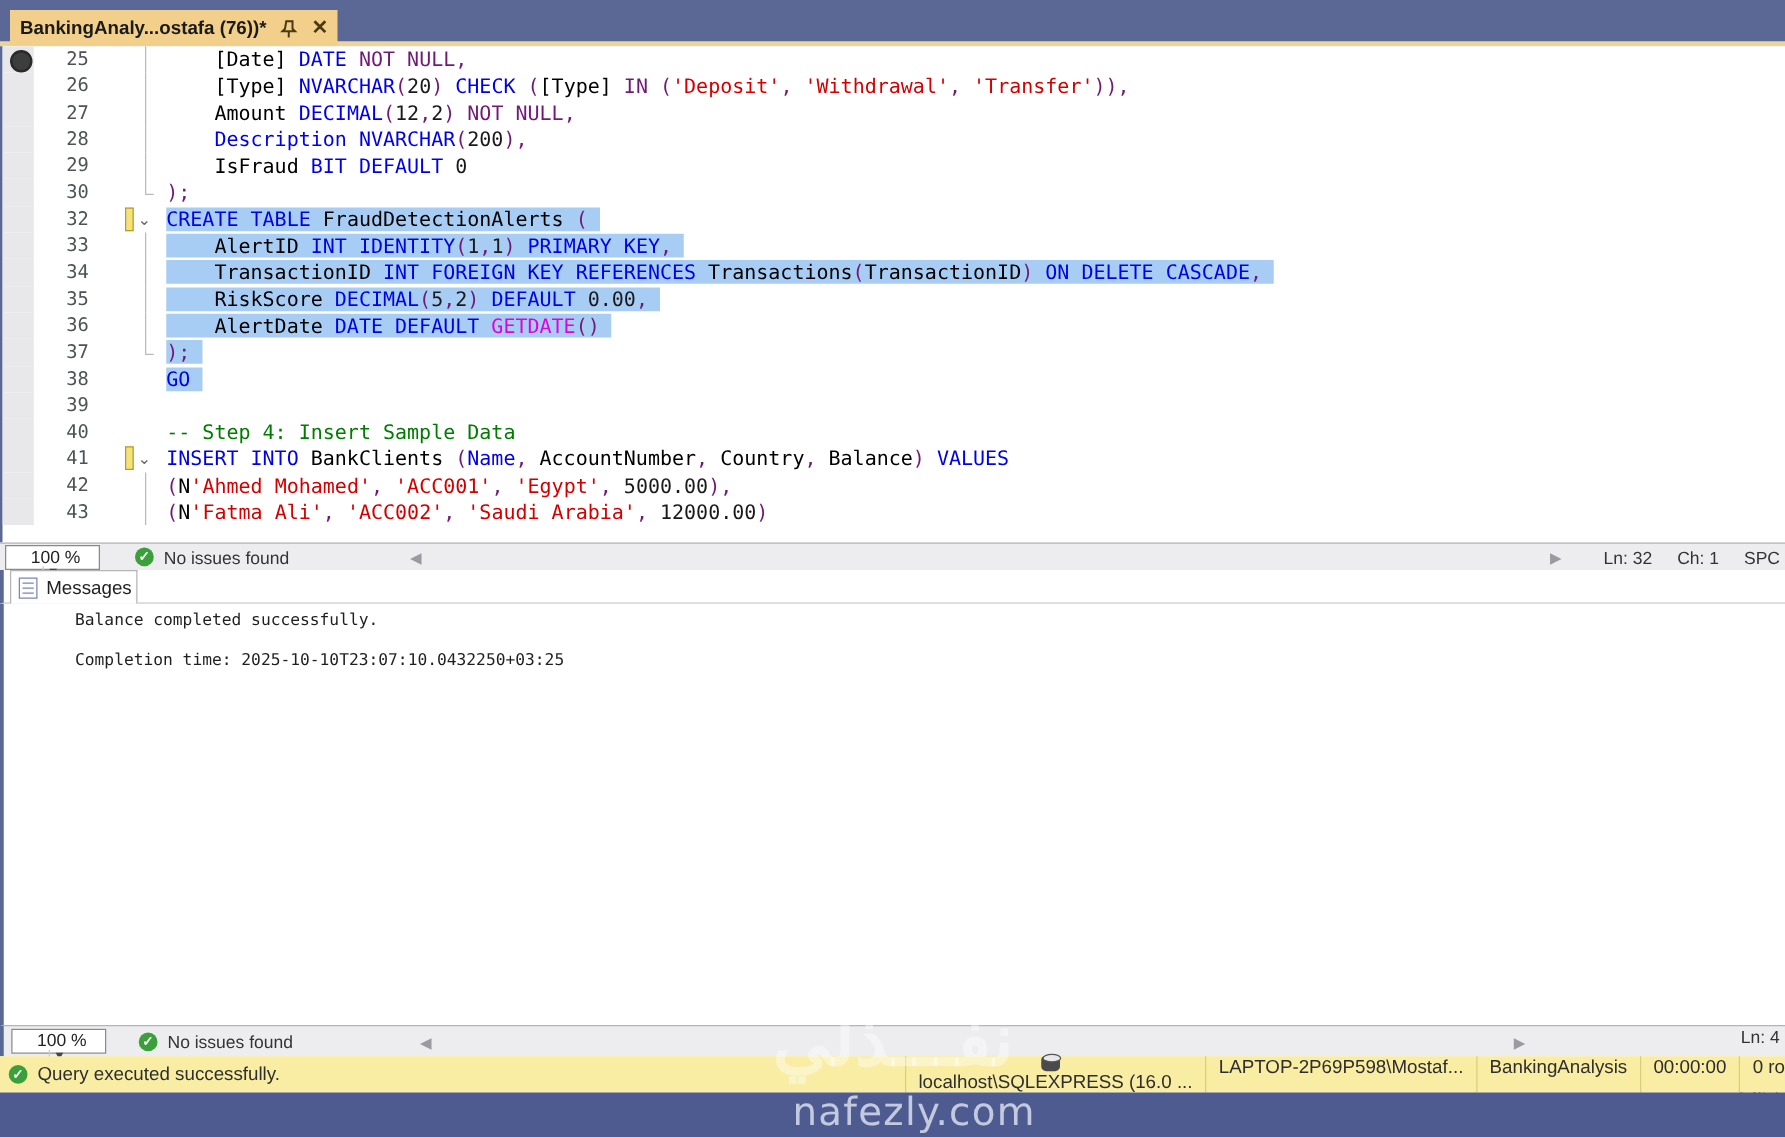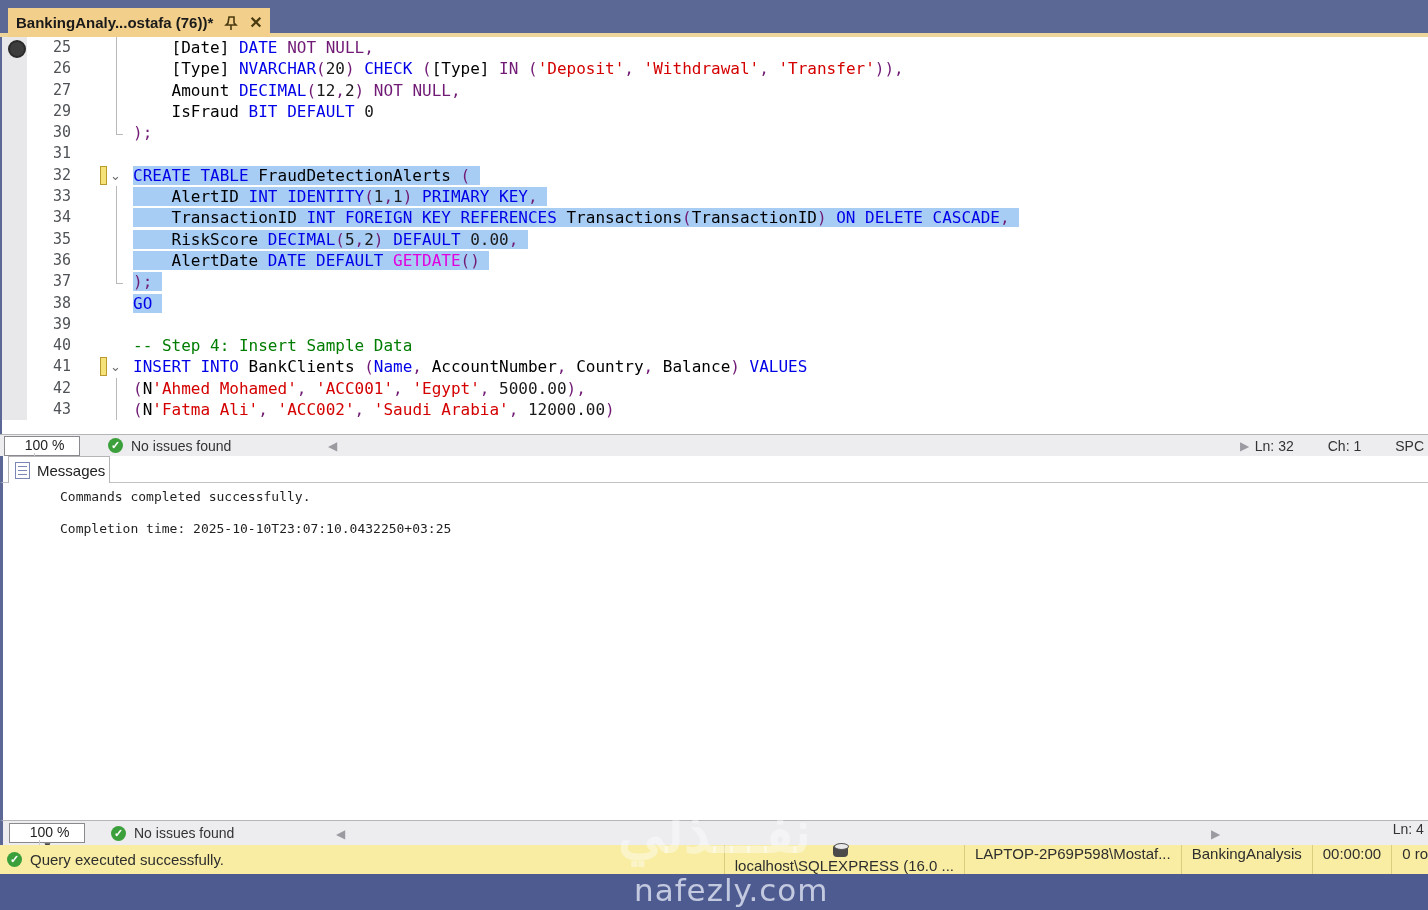--- a/index.html
+++ b/index.html
@@ -49,21 +49,21 @@
   .sbar1 { top:434px; height:22px; }
   .sbar2 { top:820px; height:25px; border-left:3px solid #5b6896; }
   .zoom-combo { position:absolute; left:4px; top:1px; height:20px; width:76px; background:#fff;
                 border:1px solid #8a8a8e; display:flex; align-items:center; font-size:14px; color:#222;flex-direction:column; }
   .zoom-combo .zval { flex:1; padding-left:5px; }
   .zoom-combo .zarrow { width:16px; text-align:center; color:#444; font-size:10px; border-left:1px solid #c9c9cc; }
   .issues { position:absolute; left:108px; top:0; height:100%; display:flex; align-items:center; gap:8px; }
   .okball { width:15px; height:15px; border-radius:50%; background:#3ba03b; color:#fff; font-size:11px;
             display:flex; align-items:center; justify-content:center; font-weight:bold; flex:0 0 auto; }
   .scroll-arrow { position:absolute; top:4px; color:#9a9aa0; font-size:12px; }
-  .caret-info { position:absolute; top:0; height:100%; display:flex; align-items:center; gap:34px; }
+  .caret-info { position:absolute; top:0; height:100%; display:flex; align-items:center; gap:20px; }
   .sbar1 .caret-info { right:4px; } .sbar2 .caret-info { right:-6px;flex-direction:column; }
 
   
   .msg-tabs { position:absolute; left:0; top:456px; width:1428px; height:27px; background:#fff;
               border-left:3px solid #5b6896; border-bottom:1px solid #c2c2c6; }
   .msg-tab { position:absolute; left:5px; top:0px; height:27px; width:102px; background:#fff;
              border:1px solid #b5b5b8; border-bottom:none; display:flex; align-items:center; gap:7px;
              padding-left:6px; font-size:15px; color:#222; }
   .msg-icon { width:15px; height:17px; background:#fdfdfd; border:1px solid #7a86b5; position:relative; }
   .msg-icon:before { content:""; position:absolute; left:2px; top:3px; width:9px; height:1.5px;
@@ -132,40 +132,42 @@
         <div class="row">
           <div class="bpmargin"></div>
           <div class="num">27</div>
           <div class="gutter">
             <div class="guide-v"></div>
           </div>
           <pre class="code"><span><span class="pl">    </span><span class="id">Amount </span><span class="kw">DECIMAL</span><span class="gr">(</span><span class="nu">12</span><span class="gr">,</span><span class="nu">2</span><span class="gr">) </span><span class="gr">NOT NULL</span><span class="gr">,</span></span></pre>
         </div>
         <div class="row">
           <div class="bpmargin"></div>
+          <div class="num">28</div>
+          <div class="gutter">
+            <div class="guide-v"></div>
+          </div>
+          <pre class="code"><span><span class="pl">    </span><span class="kw">Description </span><span class="kw">NVARCHAR</span><span class="gr">(</span><span class="nu">200</span><span class="gr">)</span><span class="gr">,</span></span></pre>
+        </div>
+        <div class="row">
+          <div class="bpmargin"></div>
           <div class="num">29</div>
           <div class="gutter">
             <div class="guide-v"></div>
           </div>
           <pre class="code"><span><span class="pl">    </span><span class="id">IsFraud </span><span class="kw">BIT </span><span class="kw">DEFAULT </span><span class="nu">0</span></span></pre>
         </div>
         <div class="row">
           <div class="bpmargin"></div>
           <div class="num">30</div>
           <div class="gutter">
             <div class="guide-l"></div>
             <div class="guide-l2"></div>
           </div>
           <pre class="code"><span><span class="gr">);</span></span></pre>
-        </div>
-        <div class="row">
-          <div class="bpmargin"></div>
-          <div class="num">31</div>
-          <div class="gutter"></div>
-          <pre class="code"><span></span></pre>
         </div>
         <div class="row">
           <div class="bpmargin"></div>
           <div class="num">32</div>
           <div class="gutter">
             <div class="track"></div>
             <div class="chev">⌄</div>
           </div>
           <pre class="code"><span class="selwrap"><span class="kw">CREATE TABLE </span><span class="id">FraudDetectionAlerts </span><span class="gr">(</span> </span></pre>
         </div>
@@ -276,21 +278,21 @@
   </div>
 
   <div class="msg-tabs">
     <div class="msg-tab">
       <span class="msg-icon"></span>
       <span>Messages</span>
     </div>
   </div>
 
   <div class="msg-body" id="msg-body">
-      <div>Commands completed successfully.</div>
+      <div>Balance completed successfully.</div>
       <div> </div>
       <div>Completion time: 2025-10-10T23:07:10.0432250+03:25</div>
     </div>
 
   <div class="sbar sbar2">
     <div class="zoom-combo" style="left:6px; top:2px;">
       <span class="zval">100 %</span>
       <span class="zarrow">▼</span>
     </div>
     <div class="issues">

